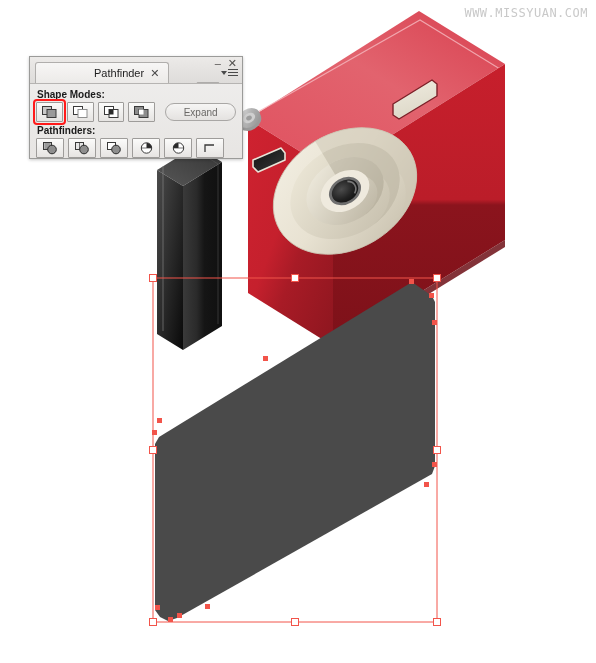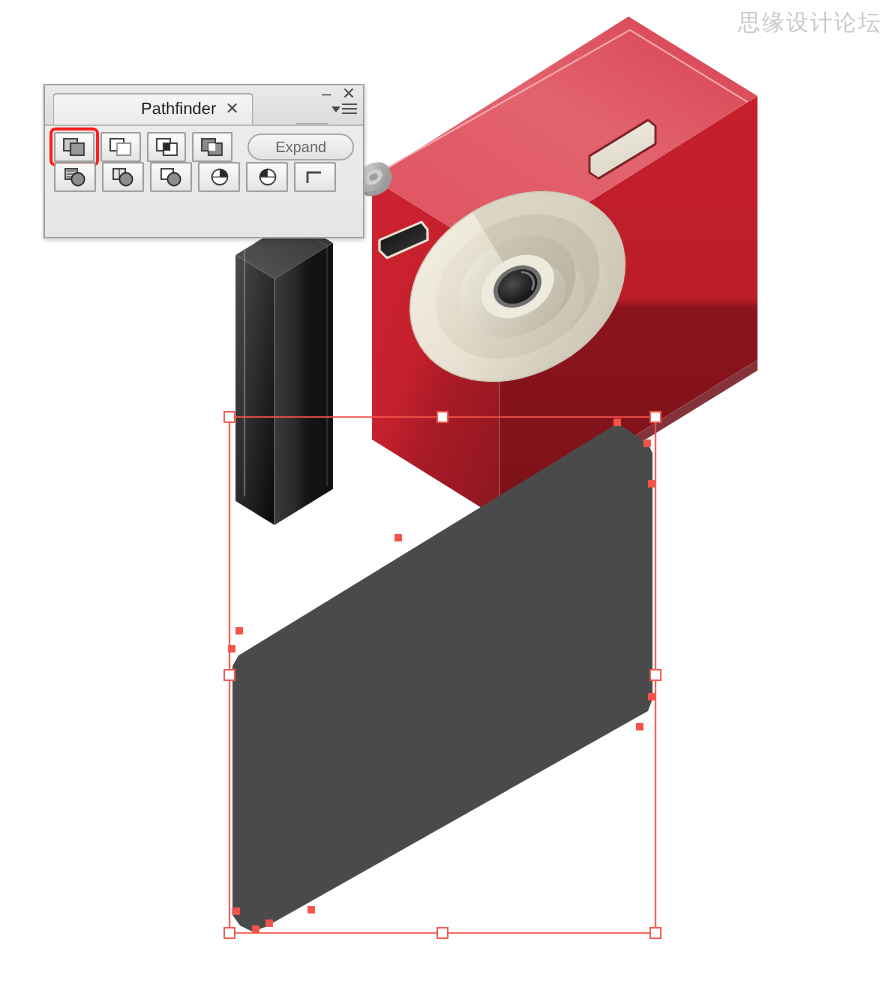--- a/index.html
+++ b/index.html
@@ -343,21 +343,21 @@
         <rect x="149.5" y="446.5" width="7" height="7"></rect>
         <rect x="433.5" y="446.5" width="7" height="7"></rect>
         <rect x="149.5" y="618.5" width="7" height="7"></rect>
         <rect x="291.5" y="618.5" width="7" height="7"></rect>
         <rect x="433.5" y="618.5" width="7" height="7"></rect>
       </g>
     </g>
   </svg>
 
   <div id="watermark">
-    <span class="wm-cn">思缘设计论坛</span>
+    <span class="wm-en">WWW.MISSYUAN.COM</span>
   </div>
 
   <div id="pathfinder-panel">
 
     <div class="pf-titlebar">
       <div class="pf-tab">
         <span class="pf-tab-label">Pathfinder</span>
         <span class="pf-tab-close">✕</span>
       </div>
 
@@ -373,20 +373,21 @@
         <span class="bars">
           <i></i>
             <i></i>
             <i></i>
         </span>
       </div>
     </div>
 
     <div class="pf-body">
 
+      <div class="pf-section-label">Shape Modes:</div>
       <div class="pf-row">
 
         <div class="pf-btn selected">
           <svg width="17" height="14" viewBox="0 0 17 14">
             <rect x="1.5" y="1.5" width="9" height="8" fill="#c9c9c9" stroke="#3a3a3a"></rect>
             <rect x="6" y="4.5" width="9" height="8" fill="#9a9a9a" stroke="#3a3a3a"></rect>
           </svg>
         </div>
 
         <div class="pf-btn">
@@ -410,20 +411,21 @@
             <rect x="6" y="4.5" width="9" height="8" fill="#8d8d8d" stroke="#3a3a3a"></rect>
             <rect x="6" y="4.5" width="4.5" height="5" fill="#ffffff"></rect>
           </svg>
         </div>
 
         <div class="pf-expand">
           <span>Expand</span>
         </div>
       </div>
 
+      <div class="pf-section-label pf-label2">Pathfinders:</div>
       <div class="pf-row">
 
         <div class="pf-btn">
           <svg width="17" height="14" viewBox="0 0 17 14">
             <rect x="1.5" y="1.5" width="8" height="7" fill="#cfcfcf" stroke="#3a3a3a"></rect>
             <path d="M2.5 3 L8.5 3 M2.5 5 L8.5 5 M2.5 7 L8.5 7" stroke="#3a3a3a" stroke-width="0.7"></path>
             <circle cx="10" cy="8.5" r="4.3" fill="#8e8e8e" stroke="#2a2a2a"></circle>
           </svg>
         </div>
 

